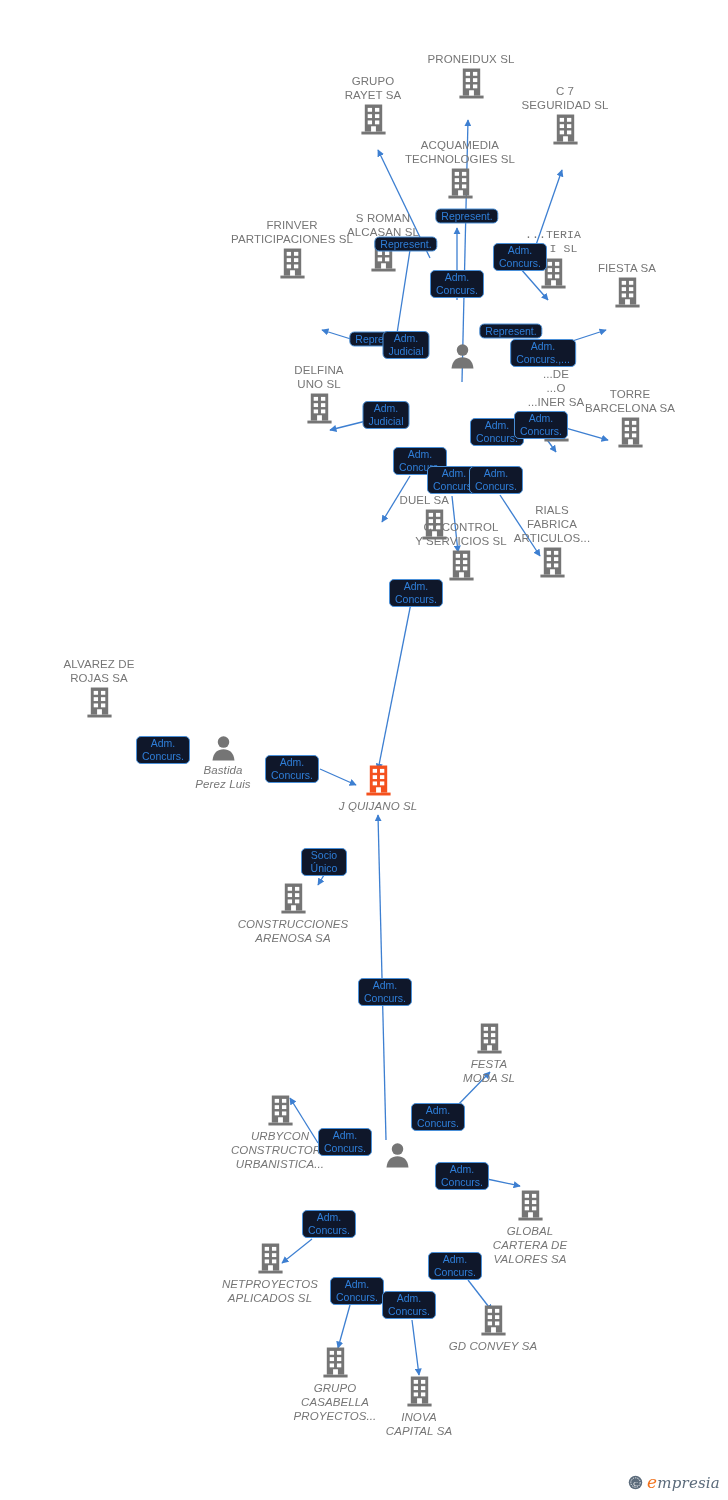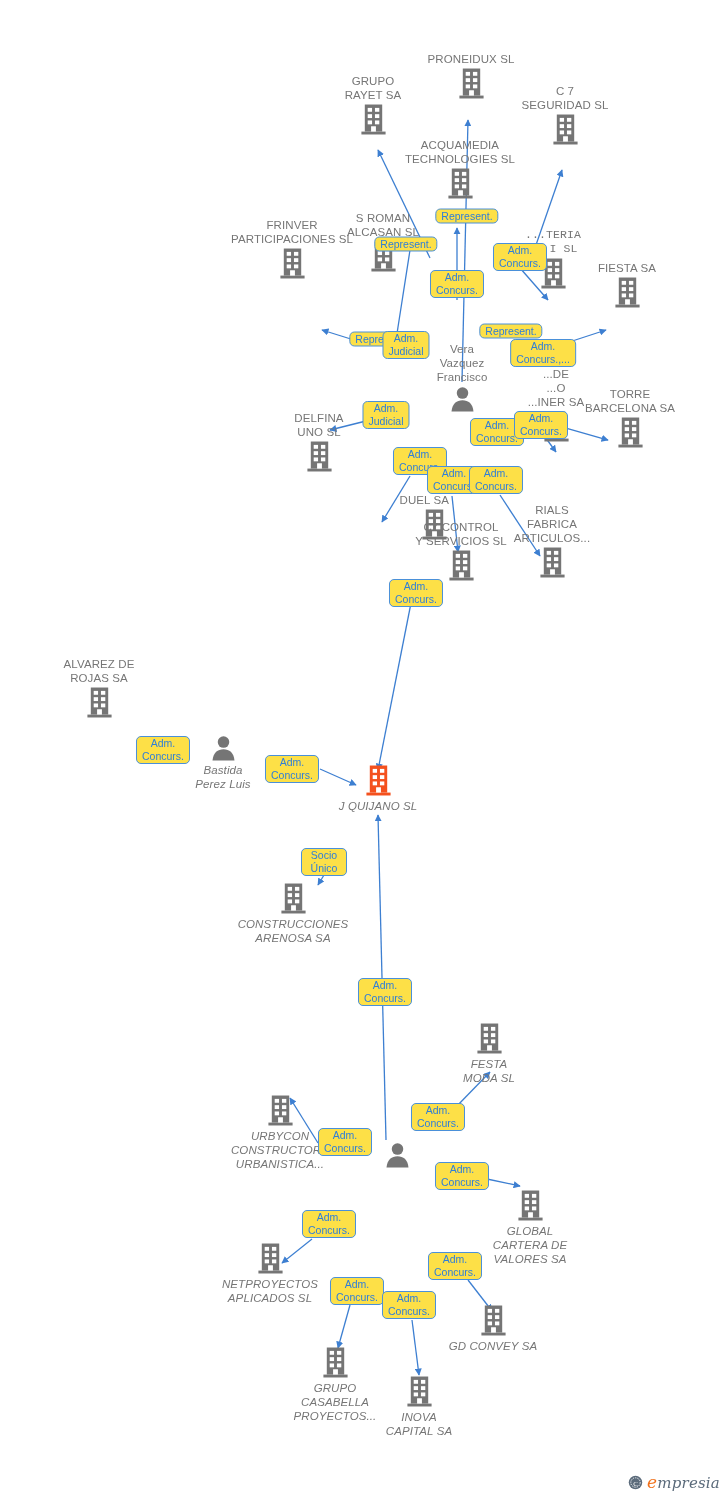--- a/index.html
+++ b/index.html
@@ -40,21 +40,21 @@
     letter-spacing:.1px;
     white-space:pre-line;
   }
   .node.cap-above .cap{margin-bottom:1px;}
   .node.cap-below .cap{margin-top:2px;font-style:italic;}
   
   .chip{
     position:absolute;
     transform:translate(-50%,-50%);
     box-sizing:border-box;
-    background:#fde047;
+    background:#0f172a;
     border:1px solid #4a90d9;
     border-radius:5px;
     color:#2f7ed8;
     font-size:10.5px;
     line-height:13px;
     text-align:center;
     padding:0 5px;
     white-space:pre-line;
     min-width:46px;
   }
@@ -230,29 +230,26 @@
             <rect x="9" y="5" width="4.5" height="4" fill="#fff"></rect>
             <rect x="16.5" y="5" width="4.5" height="4" fill="#fff"></rect>
             <rect x="9" y="11.5" width="4.5" height="4" fill="#fff"></rect>
             <rect x="16.5" y="11.5" width="4.5" height="4" fill="#fff"></rect>
             <rect x="9" y="18" width="4.5" height="4" fill="#fff"></rect>
             <rect x="16.5" y="18" width="4.5" height="4" fill="#fff"></rect>
             <rect x="12.5" y="24" width="5" height="5.5" fill="#fff"></rect>
           </svg></span>
       </div>
       <div class="node cap-above" style="left: 462px; top: 342px;">
-        <span class="cap">Vera
-Vazquez
-Francisco</span>
         <span class="glyph"><svg width="27" height="27" viewBox="0 0 30 30">
             <circle cx="15" cy="9" r="6.4" fill="#757575"></circle>
             <path d="M2.8 29.5 C3.6 20.6 8.6 17 15 17 C21.4 17 26.4 20.6 27.2 29.5 Z" fill="#757575"></path>
           </svg></span>
       </div>
-      <div class="node cap-above" style="left: 319px; top: 363px; margin-top: 48px;">
+      <div class="node cap-above" style="left: 319px; top: 363px;">
         <span class="cap">DELFINA
 UNO SL</span>
         <span class="glyph"><svg width="29" height="33" viewBox="0 0 30 34">
             <rect x="6" y="1.5" width="18" height="28" fill="#757575"></rect>
             <rect x="2.5" y="29.5" width="25" height="3" fill="#757575"></rect>
             <rect x="9" y="5" width="4.5" height="4" fill="#fff"></rect>
             <rect x="16.5" y="5" width="4.5" height="4" fill="#fff"></rect>
             <rect x="9" y="11.5" width="4.5" height="4" fill="#fff"></rect>
             <rect x="16.5" y="11.5" width="4.5" height="4" fill="#fff"></rect>
             <rect x="9" y="18" width="4.5" height="4" fill="#fff"></rect>

